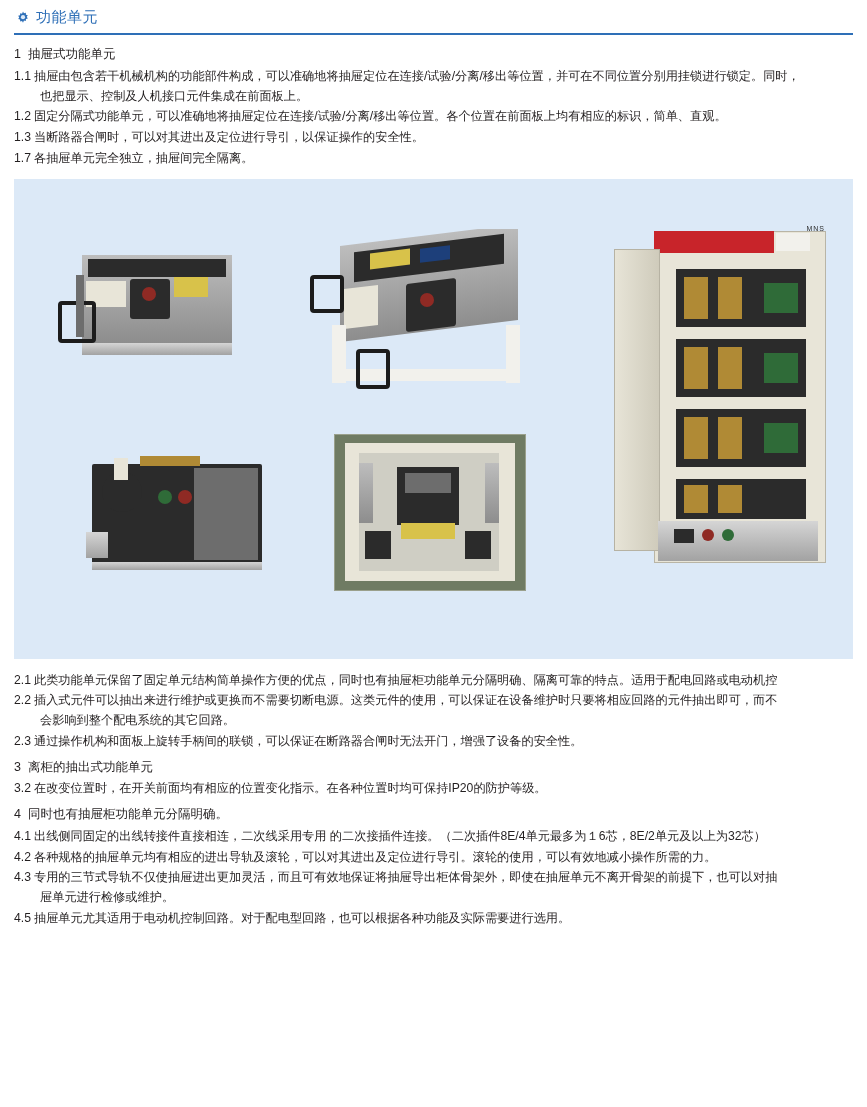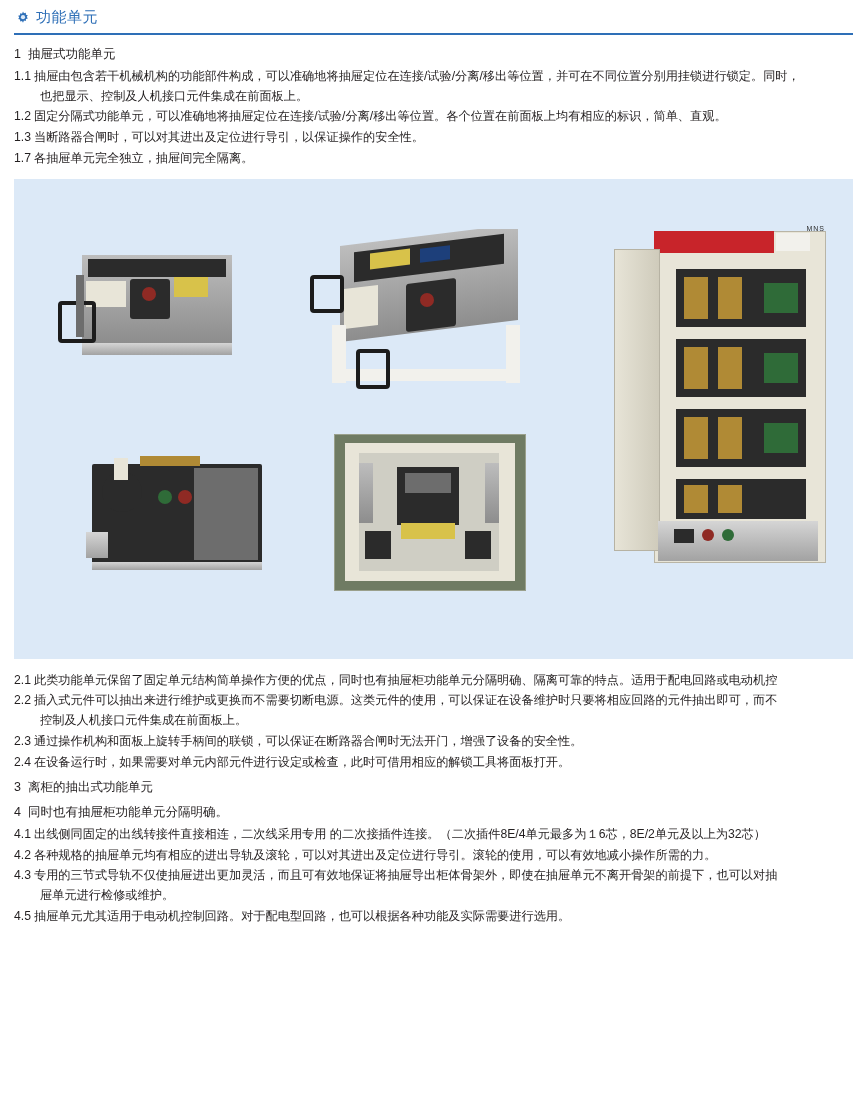--- a/index.html
+++ b/index.html
@@ -236,33 +236,33 @@
       <div class="box-metal" style="left:24px; top:28px; width:14px;  height:60px;"></div>
       <div class="box-metal" style="left:150px;top:28px; width:14px;  height:60px;"></div>
     </div>
   </div>
 
   <p class="para">
     <span class="idx">2.1</span><span>此类功能单元保留了固定单元结构简单操作方便的优点，同时也有抽屉柜功能单元分隔明确、隔离可靠的特点。适用于配电回路或电动机控</span>
   </p>
   <p class="para">
     <span class="idx">2.2</span><span>插入式元件可以抽出来进行维护或更换而不需要切断电源。这类元件的使用，可以保证在设备维护时只要将相应回路的元件抽出即可，而不</span>
-    <span class="cont">控制及人机接口元件集成在前面板上。</span>
+    <span class="cont">会影响到整个配电系统的其它回路。</span>
   </p>
   <p class="para">
     <span class="idx">2.3</span><span>通过操作机构和面板上旋转手柄间的联锁，可以保证在断路器合闸时无法开门，增强了设备的安全性。</span>
-  </p>
-  <p class="para">
-    <span class="idx">2.4</span><span>在设备运行时，如果需要对单元内部元件进行设定或检查，此时可借用相应的解锁工具将面板打开。</span>
   </p>
 
   <div class="sec-title">
     <span>3</span>&nbsp;
     <span>离柜的抽出式功能单元</span>
   </div>
+  <p class="para">
+    <span class="idx">3.2</span><span>在改变位置时，在开关前面均有相应的位置变化指示。在各种位置时均可保持IP20的防护等级。</span>
+  </p>
 
   <div class="sec-title">
     <span>4</span>&nbsp;
     <span>同时也有抽屉柜功能单元分隔明确。</span>
   </div>
   <p class="para">
     <span class="idx">4.1</span><span>出线侧同固定的出线转接件直接相连，二次线采用专用 的二次接插件连接。（二次插件8E/4单元最多为１6芯，8E/2单元及以上为32芯）</span>
   </p>
   <p class="para">
     <span class="idx">4.2</span><span>各种规格的抽屉单元均有相应的进出导轨及滚轮，可以对其进出及定位进行导引。滚轮的使用，可以有效地减小操作所需的力。</span>

